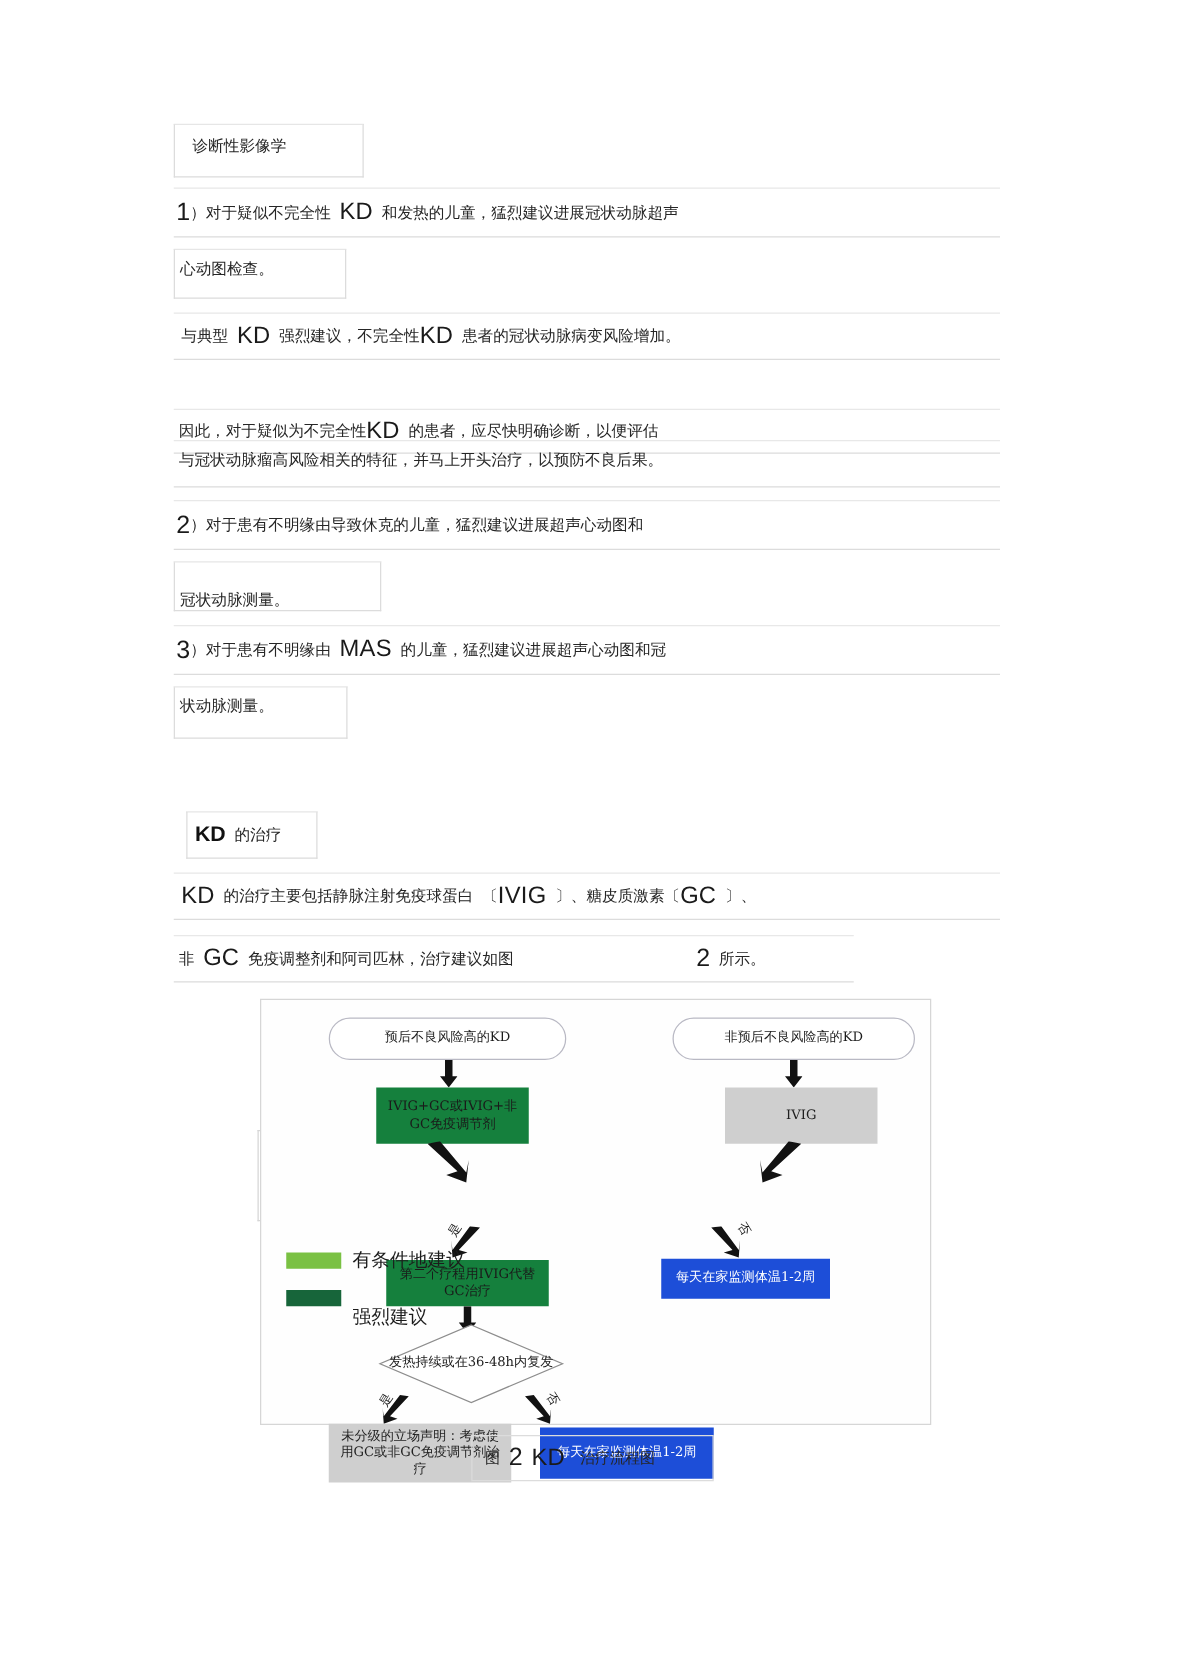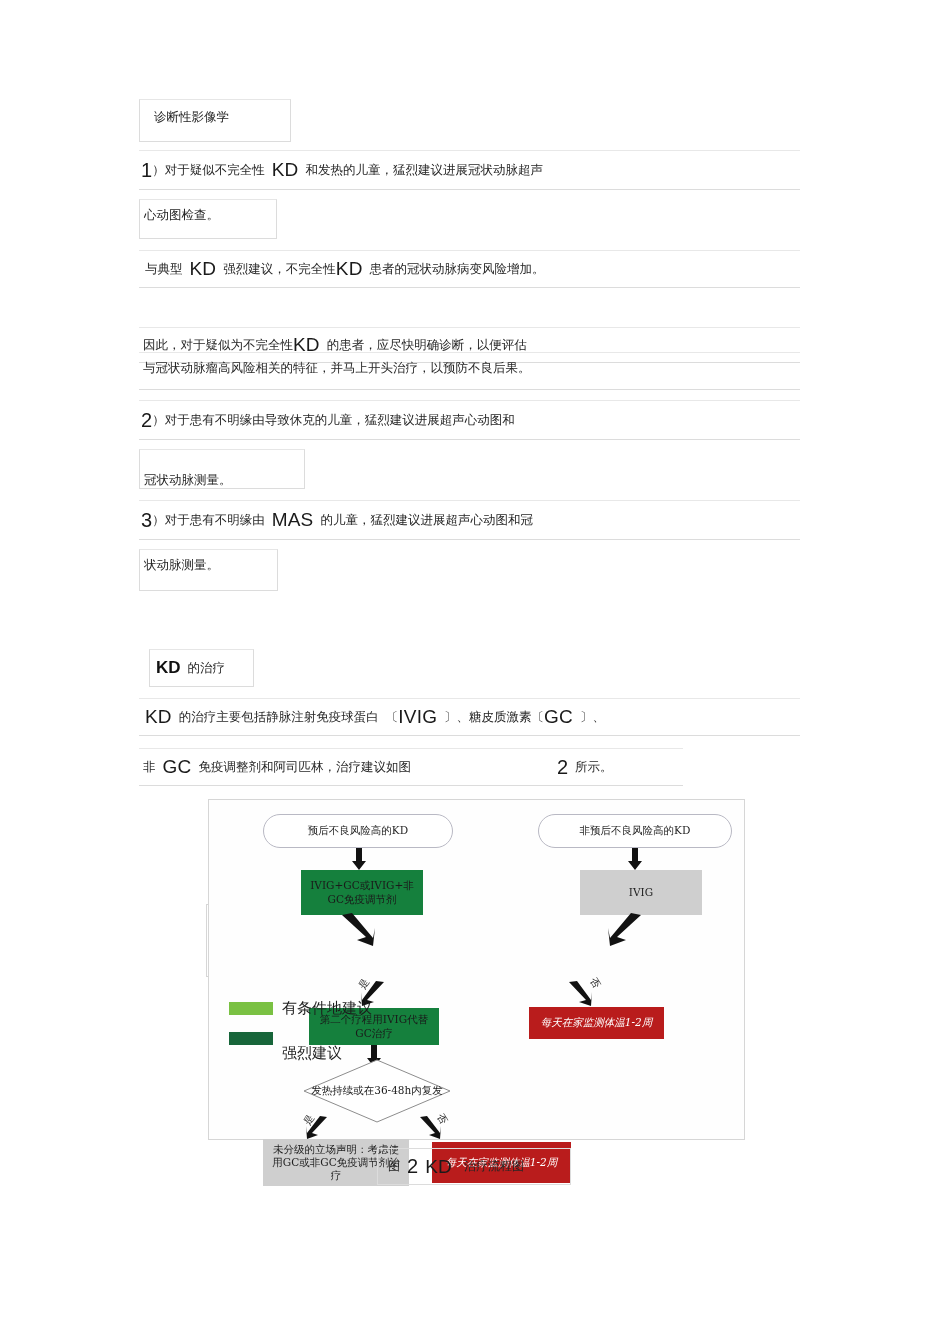--- a/index.html
+++ b/index.html
@@ -116,23 +116,22 @@
   .fc.oval {
     border: 1px solid #b9b9c4;
     border-radius: 40px;
     background: #ffffff;
   }
   .fc.green-l {
     background: #15803d;
     color: #1a1a1a;
   }
   .fc.green-d {
-    background: #b91c1c;
+    background: #1d4ed8;
     color: #ffffff;
-    font-style: italic;
   }
   .fc.gray {
     background: #cfcfcf;
     color: #1f1f1f;
   }
   .diamond-wrap {
     position: absolute;
   }
   .diamond-wrap svg {
     position: absolute;

